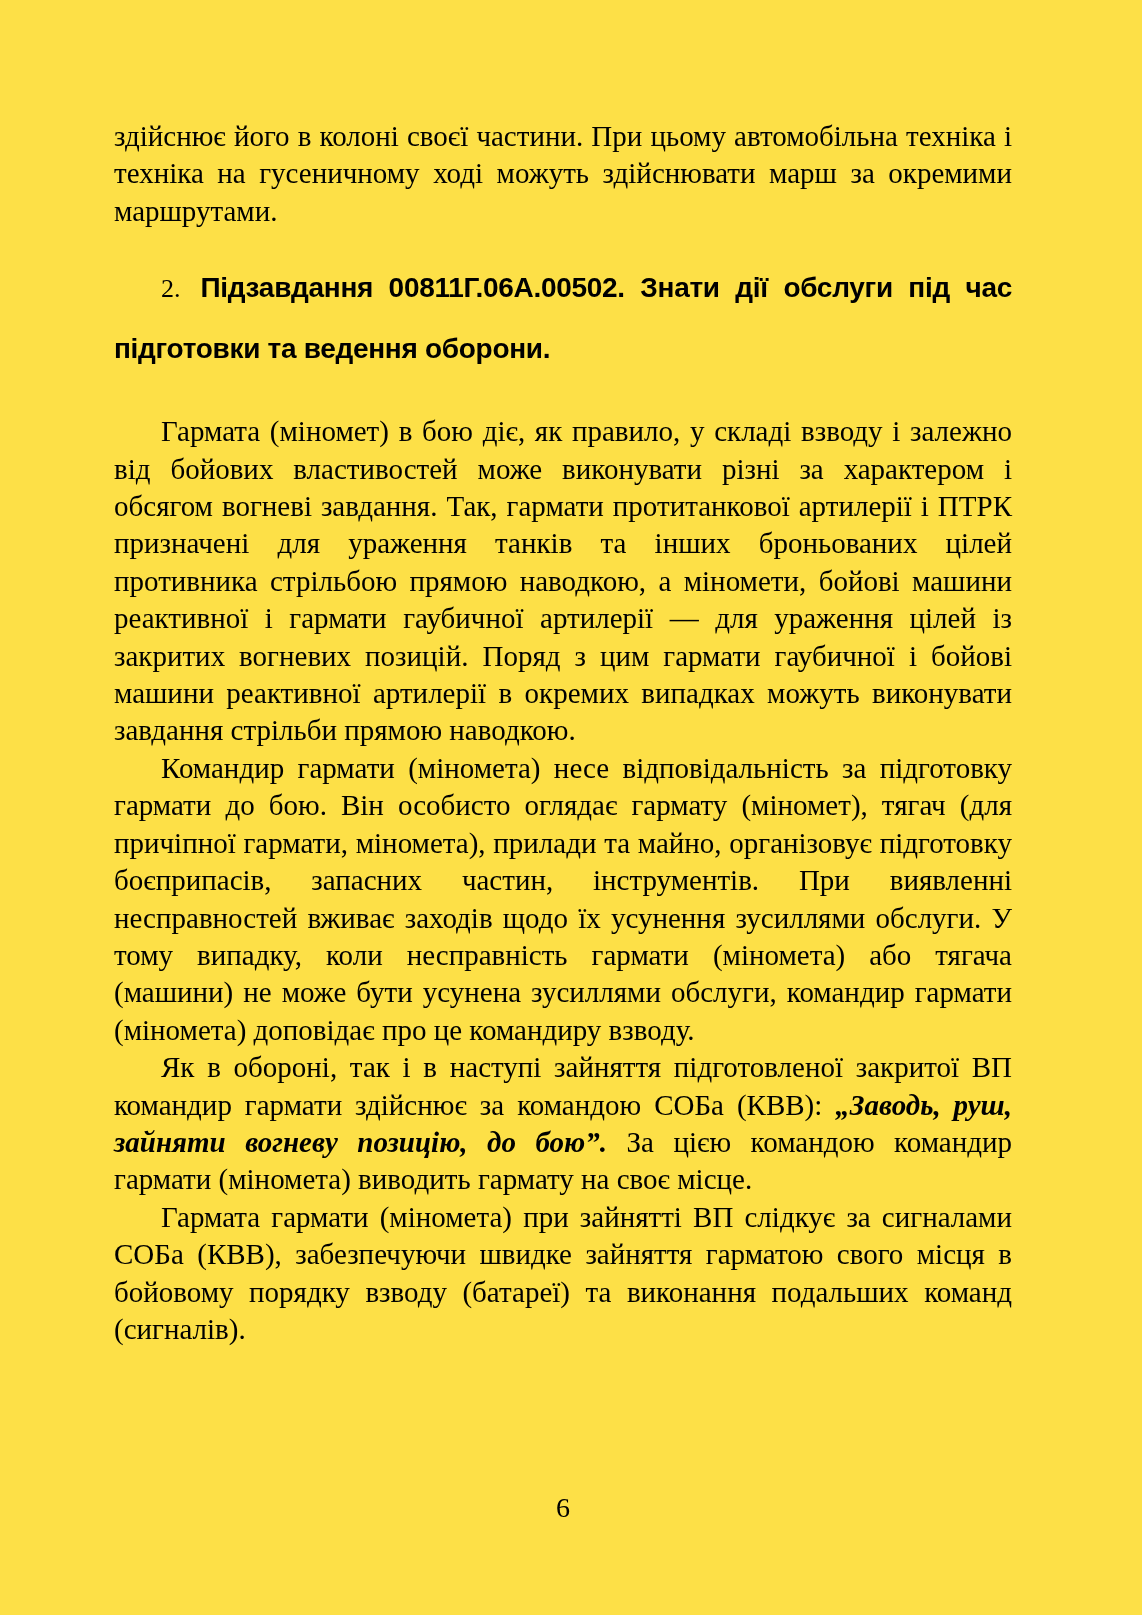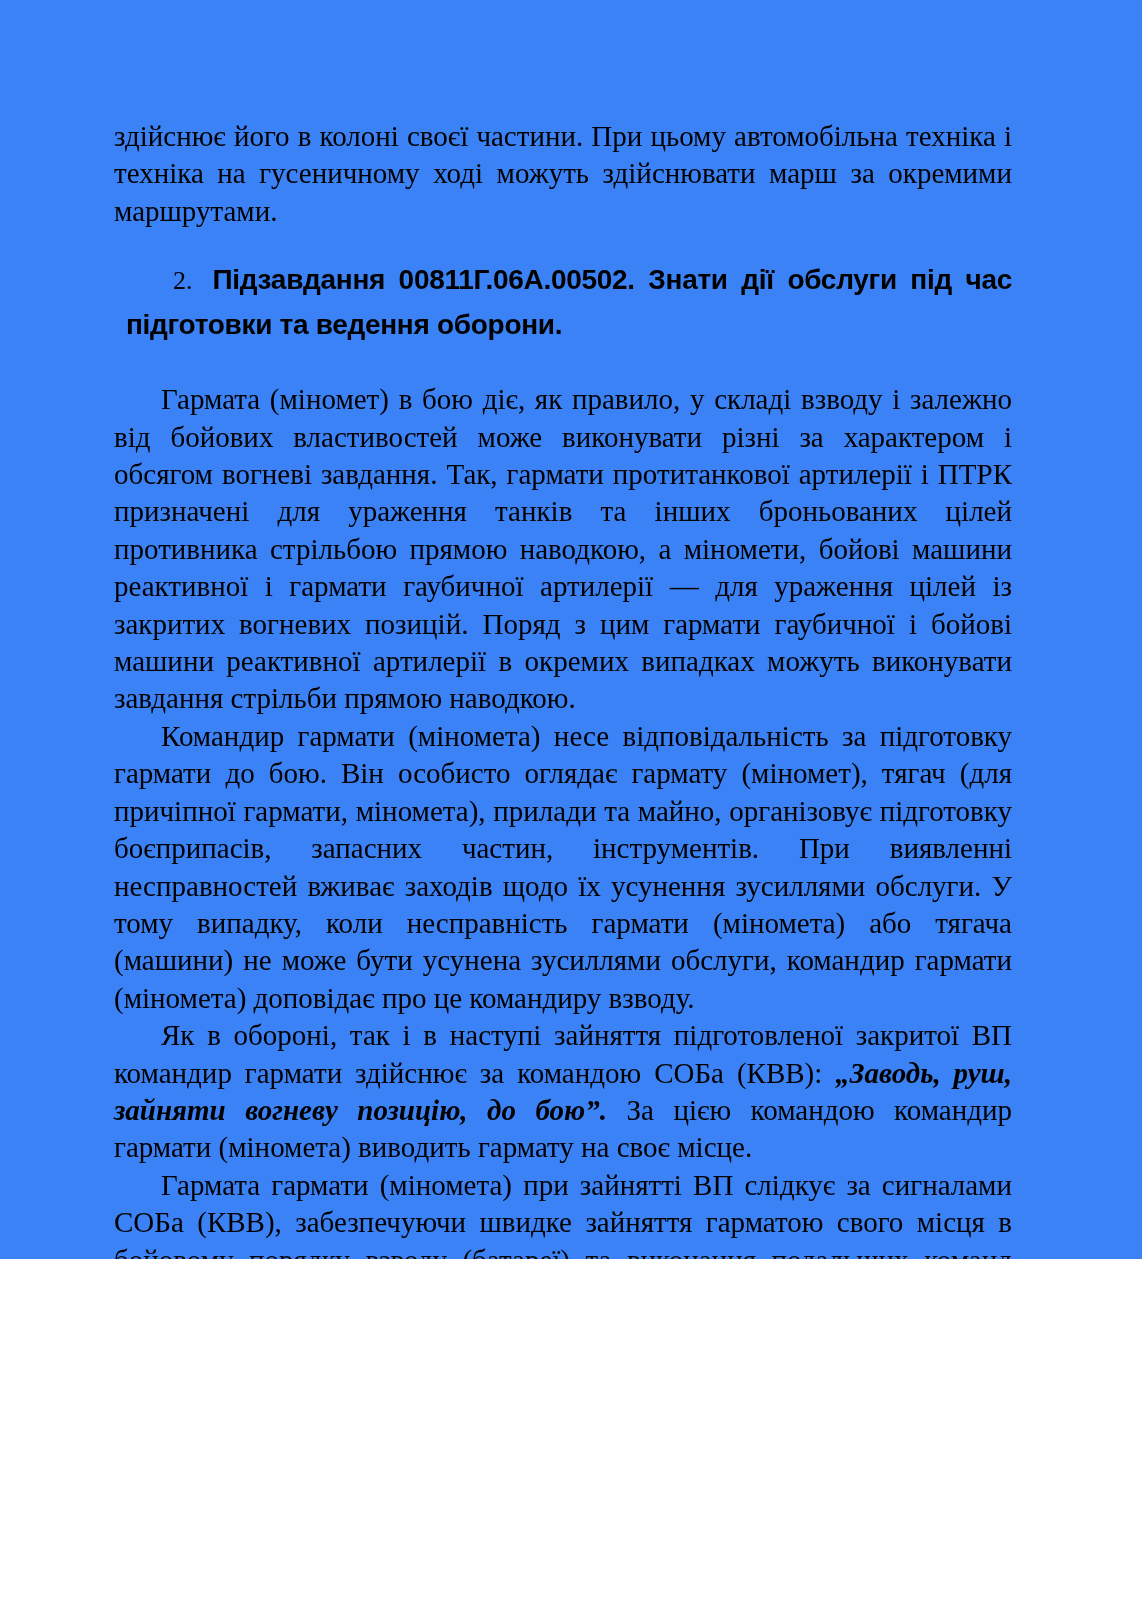--- a/index.html
+++ b/index.html
@@ -3,22 +3,22 @@
 <meta charset="utf-8">
 <style>
   html, body {
     margin: 0;
     padding: 0;
     background: #ffffff;
   }
   .page {
     position: relative;
     width: 1142px;
-    height: 1259px;
-    background: #3b82f6;
+    height: 1615px;
+    background: #fde047;
     color: #000000;
     overflow: hidden;
   }
   .content {
     position: absolute;
     left: 114px;
     top: 118px;
     width: 898px;
     font-family: "Liberation Serif", serif;
     font-size: 29px;
@@ -30,23 +30,23 @@
     margin: 0;
     padding: 0;
   }
   .content p.paragraph.indent {
     text-indent: 47px;
   }
   .content h2.heading {
     font-family: "Liberation Sans", sans-serif;
     font-weight: bold;
     font-size: 28px;
-    line-height: 44px;
+    line-height: 60px;
     letter-spacing: -0.3px;
-    margin: 28px 0 34px 12px;
+    margin: 28px 0 34px 0;
     text-align: justify;
     text-indent: 47px;
   }
   .content h2.heading .number {
     font-family: "Liberation Serif", serif;
     font-weight: normal;
     font-size: 26px;
     letter-spacing: 0;
     margin-right: 20px;
   }

